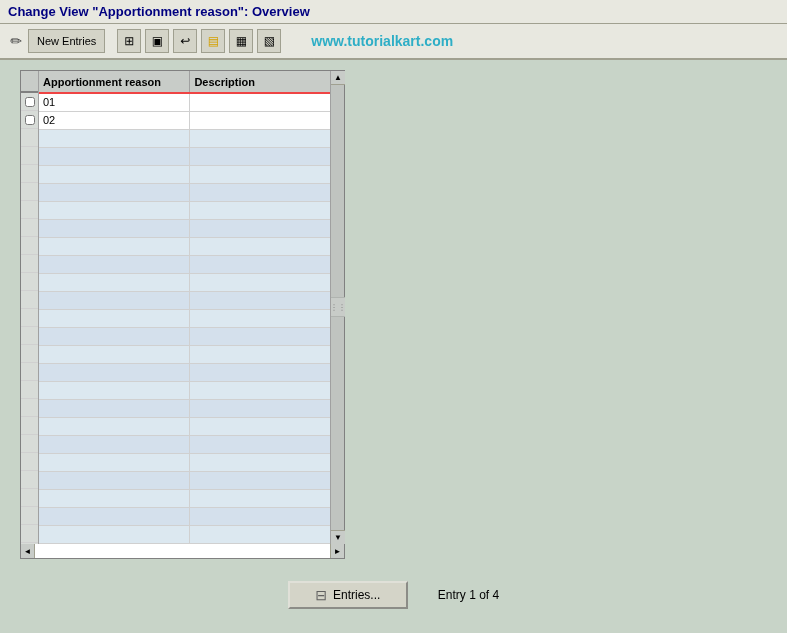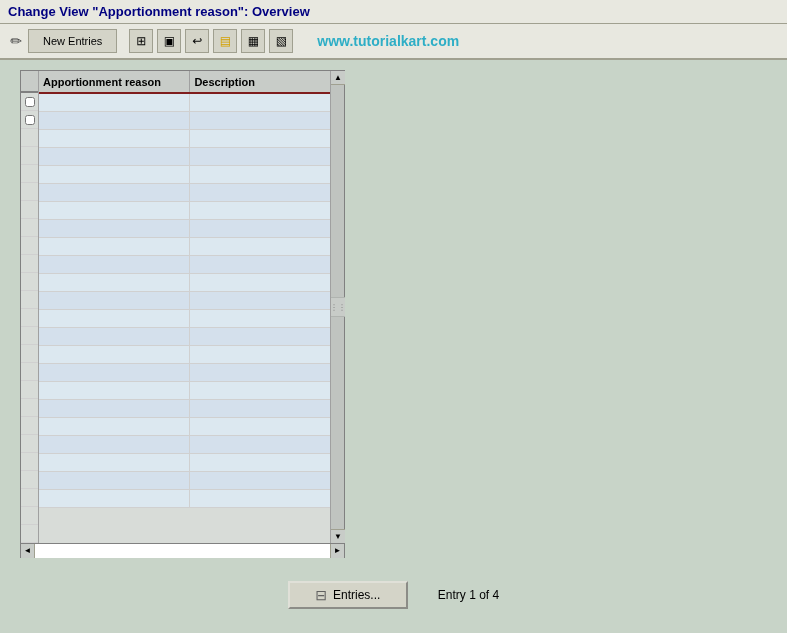--- a/index.html
+++ b/index.html
@@ -47,47 +47,47 @@
       min-width: 24px;
     }
 
     .new-entries-btn {
       display: inline-flex;
       align-items: center;
       gap: 4px;
       background: #d4d4c8;
       border: 1px solid #a0a090;
       cursor: pointer;
-      padding: 2px 14px;
+      padding: 2px 8px;
       font-size: 11px;
       height: 24px;
     }
 
     .toolbar-separator {
       width: 4px;
     }
 
     .watermark {
       color: #00a0c0;
       font-size: 14px;
       font-weight: bold;
-      margin-left: 20px;
+      margin-left: 26px;
       opacity: 0.8;
     }
 
     table.data-table {
       border-collapse: collapse;
       width: 100%;
       table-layout: fixed;
     }
 
     table.data-table thead th {
       background: #c8ccc8;
       border-right: 1px solid #a0a0a0;
-      border-bottom: 2px solid #7f1d1d;
+      border-bottom: 2px solid #ef4444;
       padding: 3px 4px;
       text-align: left;
       font-weight: bold;
       font-size: 11px;
       height: 22px;
       white-space: nowrap;
       overflow: hidden;
     }
 
     table.data-table thead th:last-child {
@@ -222,20 +222,28 @@
           <tr>
             <th style="width: 140px; position: relative;">
               <span>Apportionment reason</span>
             </th>
             <th style="width: 130px;">
               <span>Description</span>
             </th>
           </tr>
         </thead>
         <tbody id="table-body">
+        <tr>
+              <td style="background: rgb(255, 255, 255);">01</td>
+              <td style="background: rgb(255, 255, 255);"></td>
+            </tr>
+            <tr>
+              <td style="background: rgb(255, 255, 255);">02</td>
+              <td style="background: rgb(255, 255, 255);"></td>
+            </tr>
             <tr>
               <td style="background: rgb(220, 232, 240);"></td>
               <td style="background: rgb(220, 232, 240);"></td>
             </tr>
             <tr>
               <td style="background: rgb(212, 224, 236);"></td>
               <td style="background: rgb(212, 224, 236);"></td>
             </tr>
             <tr>
               <td style="background: rgb(220, 232, 240);"></td>

